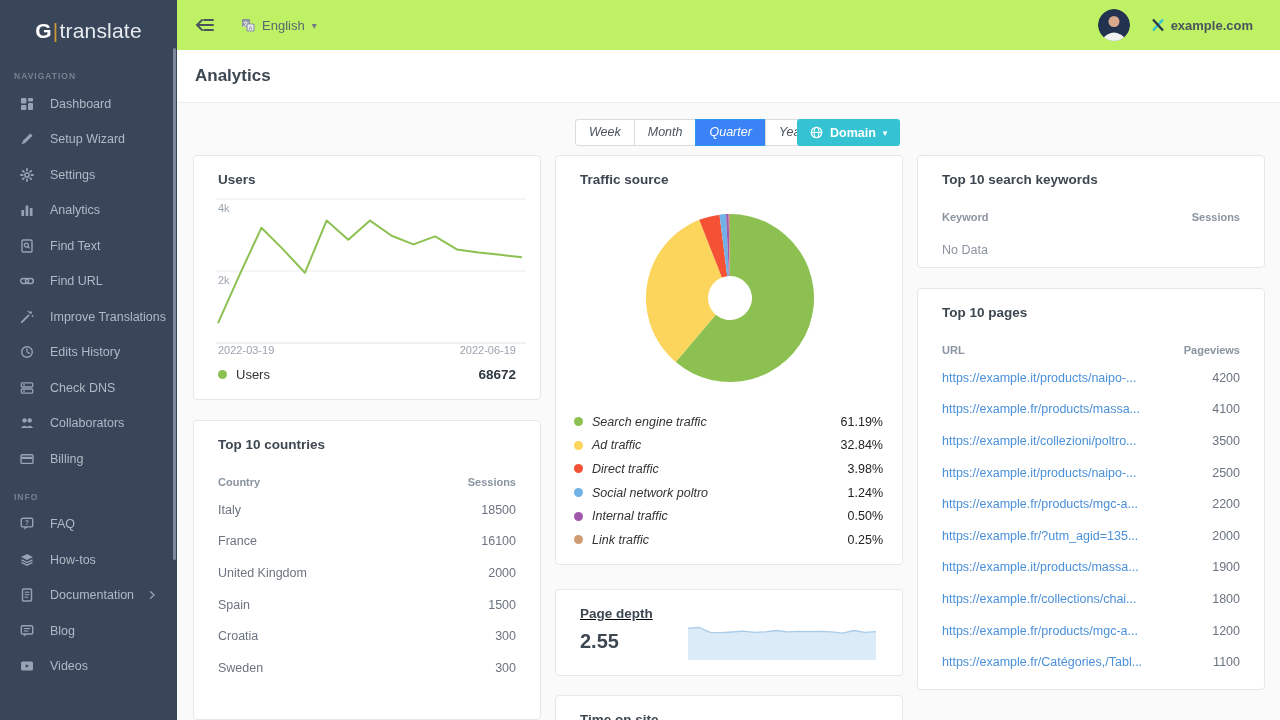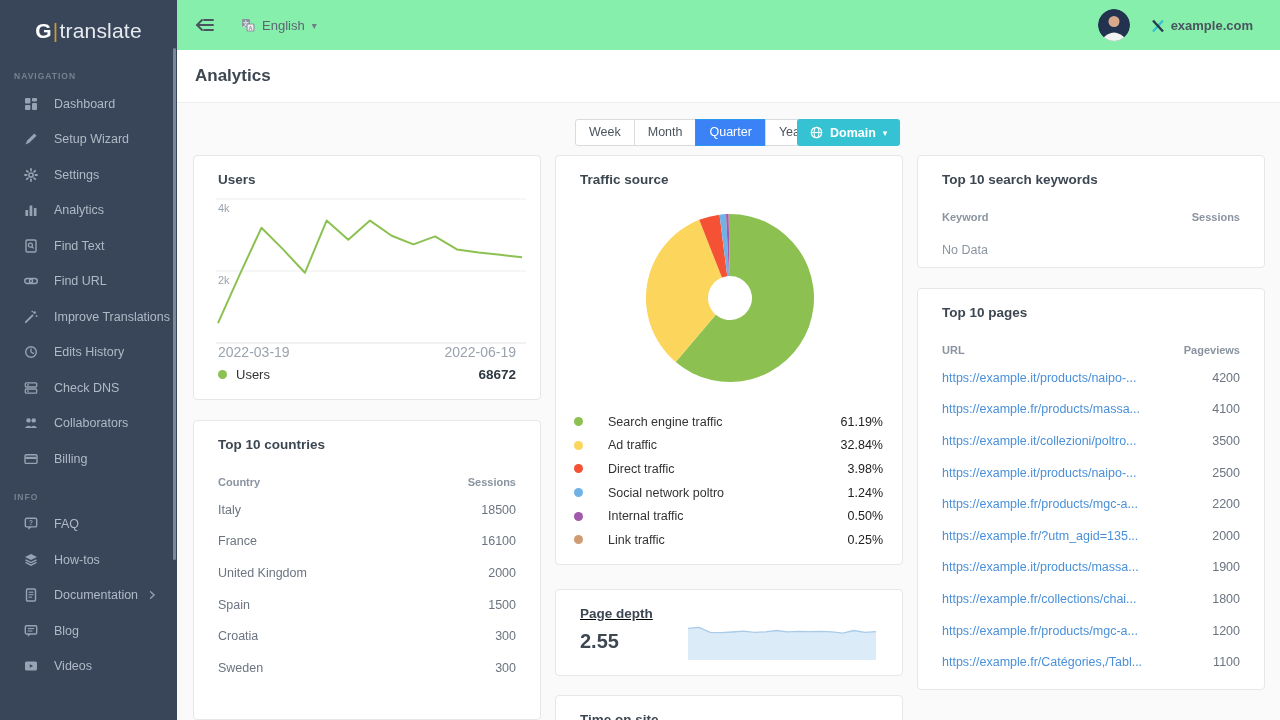--- a/index.html
+++ b/index.html
@@ -10,52 +10,52 @@
   
   .sidebar { position:absolute; left:0; top:0; width:177px; height:720px; background:#39465a; }
   .logo { height:56px; display:flex; align-items:center; justify-content:center; padding-top:6px;
           font-size:21px; letter-spacing:.2px; cursor:pointer; }
   .logo .g { color:#fff; font-weight:bold; }
   .logo .bar { color:#cf9a33; font-weight:300; margin:0 1px; }
   .logo .rest { color:#e7ebf0; font-weight:300; }
   .side-scrollbar { position:absolute; right:1px; top:48px; width:3px; height:512px; background:#7c8899; border-radius:2px; }
   .section-label { margin:10px 0 0 14px; height:20px; line-height:20px; font-size:8.5px; font-weight:bold;
                    letter-spacing:1px; color:#76828f; }
-  .nav-item { height:35.5px; display:flex; align-items:center; cursor:pointer;margin-left:24px; }
+  .nav-item { height:35.5px; display:flex; align-items:center; padding-left:20px; cursor:pointer; }
   .nav-icon { width:14px; height:14px; flex:0 0 14px; }
   .nav-icon svg { width:14px; height:14px; display:block; }
   .nav-label { margin-left:16px; font-size:12.5px; color:#b0bac6; }
   .nav-chevron { margin-left:auto; margin-right:20px; width:10px; height:10px; }
   .nav-chevron svg { width:10px; height:10px; display:block; }
 
   
-  .topbar { position:absolute; left:177px; top:0; width:1103px; height:50px; background:#86efac;
+  .topbar { position:absolute; left:177px; top:0; width:1103px; height:50px; background:#bef264;
             display:flex; align-items:center; }
   .collapse-btn { margin-left:18px; width:20px; height:16px; cursor:pointer; }
   .collapse-btn svg { width:20px; height:16px; display:block; }
   .lang-select { margin-left:26px; display:flex; align-items:center; gap:7px; cursor:pointer; }
   .lang-icon svg { width:14px; height:14px; display:block; }
   .lang-text { font-size:13px; color:#5c6670; }
   .caret { font-size:10px; color:#707a84; }
   .top-right { margin-left:auto; margin-right:27px; display:flex; align-items:center; }
   .avatar { width:32px; height:32px; border-radius:50%; overflow:hidden; cursor:pointer; flex:0 0 32px; }
   .avatar svg { width:32px; height:32px; display:block; }
-  .domain-select { display:flex; align-items:flex-end; margin-left:21px; gap:6px; cursor:pointer; }
+  .domain-select { display:flex; align-items:flex-start; margin-left:21px; gap:6px; cursor:pointer; }
   .favicon svg { width:14px; height:14px; display:block; }
   .domain-text { font-size:13px; font-weight:bold; color:#4a545e; }
 
   
   .titlebar { position:absolute; left:177px; top:50px; width:1103px; height:53px; background:#fff;
               border-bottom:1px solid #eceff1; display:flex; align-items:center; }
   .page-title { margin-left:18px; font-size:17px; font-weight:bold; color:#3d4752; }
 
   
   .content { position:absolute; left:177px; top:103px; width:1103px; height:617px; background:#fafafa; }
 
-  .tabs { position:absolute; left:398px; top:16px; display:flex; }
+  .tabs { position:absolute; left:398px; top:16px; display:flex;font-style:italic; }
   .tab { height:27px; line-height:25px; padding:0 13px; background:#fff; border:1px solid #d8dcdf;
          font-size:12.5px; color:#4a545e; margin-left:-1px; cursor:pointer; }
   .tab:first-child { border-radius:3px 0 0 3px; margin-left:0; }
   .tab:last-child { border-radius:0 3px 3px 0; }
   .tab.active { background:#3b82f6; border-color:#2b98f0; color:#fff; }
   .domain-btn { position:absolute; left:620px; top:16px; height:27px; padding:0 13px; border-radius:3px;
                 background:#35c3d4; color:#fff; display:flex; align-items:center; gap:7px; font-size:12.5px;
                 font-weight:bold; cursor:pointer; }
   .domain-btn svg { width:13px; height:13px; display:block; }
   .domain-btn .caret { color:#fff; font-size:9px; }
@@ -67,35 +67,35 @@
            align-items:center; font-size:11px; font-weight:bold; color:#8a94a0; }
   .trow { display:flex; justify-content:space-between; padding:0 24px; height:31.6px; align-items:center;
           font-size:12.5px; color:#6b7480; }
   .trow .url { color:#4a90d9; cursor:pointer; }
   .no-data { padding:14px 24px; font-size:12.5px; color:#8a94a0; }
 
   
   #card-users { left:16px; top:52px; height:245px; }
   #users-chart-wrap { position:absolute; left:22px; top:35px; width:310px; height:155px; }
   .x-labels { position:absolute; left:24px; right:24px; top:188px; display:flex; justify-content:space-between;
-              font-size:14px; color:#9aa3ad; }
+              font-size:11px; color:#9aa3ad; }
   .legend-row { position:absolute; left:24px; right:24px; top:211px; display:flex; align-items:center; }
   .dot { width:9px; height:9px; border-radius:50%; flex:0 0 9px; }
   .legend-row .lbl { margin-left:9px; font-size:13px; color:#333; }
   .legend-row .val { margin-left:auto; font-size:13.5px; font-weight:bold; color:#2f3942; }
 
   
   #card-countries { left:16px; top:317px; height:300px; }
 
   
   #card-traffic { left:378px; top:52px; height:410px; }
   #donut-wrap { position:absolute; left:84px; top:52px; width:180px; height:180px; }
   .pie-legend { position:absolute; left:0; right:0; top:254px; }
   .pl-row { display:flex; align-items:center; height:23.6px; padding:0 19px 0 18px; font-size:12.5px; color:#333; }
-  .pl-row .lbl { margin-left:25px; }
+  .pl-row .lbl { margin-left:9px;font-style:italic; }
   .pl-row .val { margin-left:auto; color:#222; }
 
   
   #card-pagedepth { left:378px; top:486px; height:87px;text-decoration:underline; }
   #card-pagedepth .big-num { position:absolute; left:24px; top:40px; font-size:20px; font-weight:bold; color:#3d4752; }
   #pagedepth-chart-wrap { position:absolute; left:132px; top:33px; width:188px; height:37px; }
   #card-timeonsite { left:378px; top:592px; height:70px; }
 
   
   #card-keywords { left:740px; top:52px; height:113px; }

